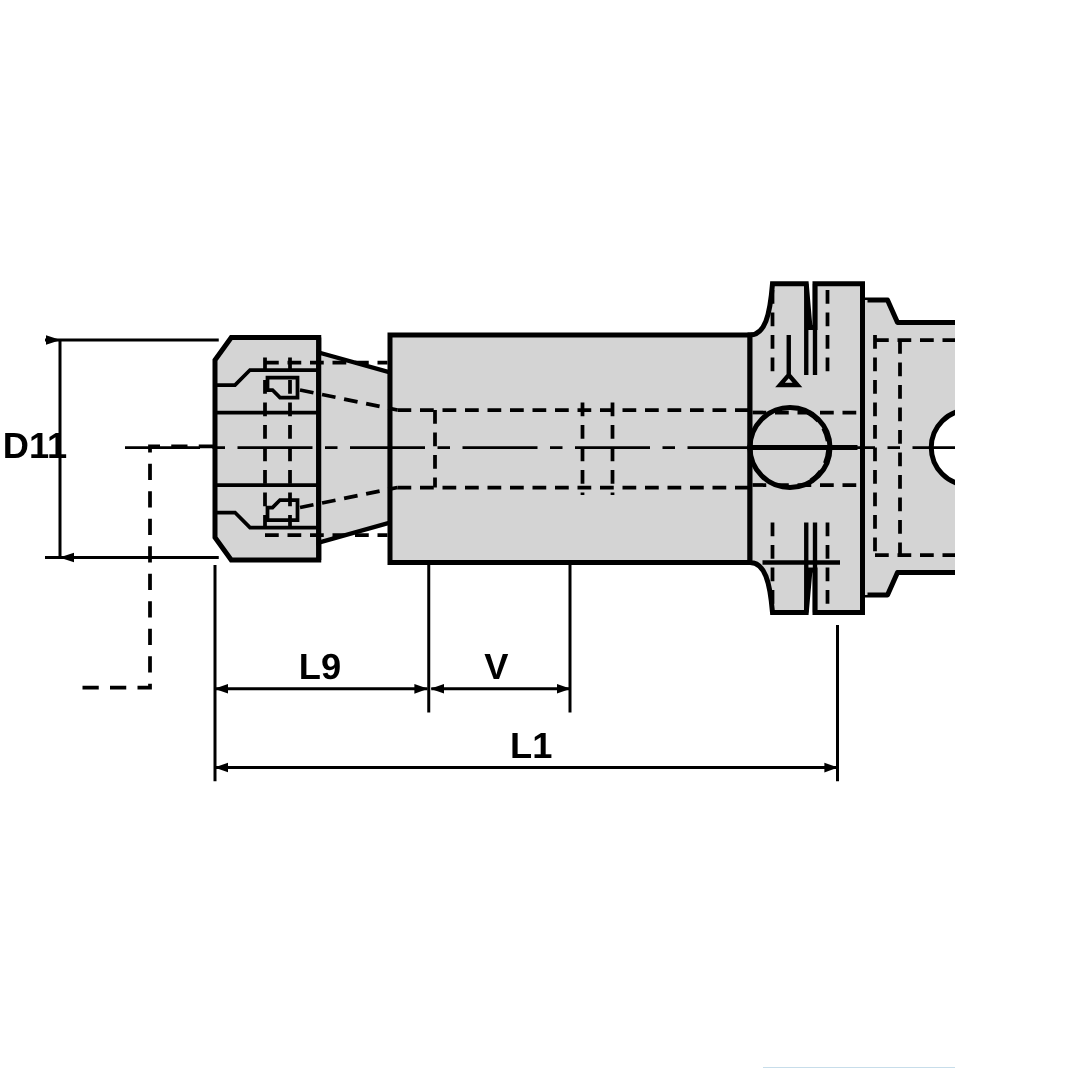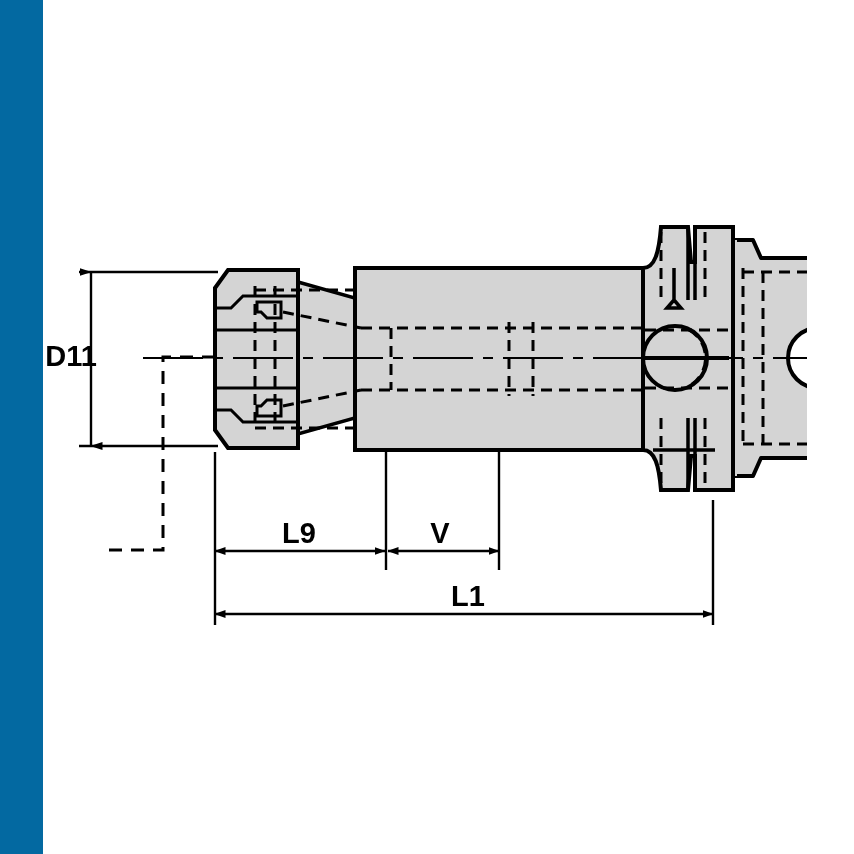--- a/index.html
+++ b/index.html
@@ -10,21 +10,20 @@
   }
   body {
     font-family: "Liberation Sans", sans-serif;
   }
   #drawing-root {
     position: relative;
     width: 764px;
     height: 854px;
     background: #0369a1;
     overflow: hidden;
-    padding-left: 43px;
   }
   #drawing-svg {
     display: block;
     width: 854px;
     height: 854px;
   }
   .dim-label {
     font-family: "Liberation Sans", sans-serif;
     font-size: 29px;
     font-weight: bold;

